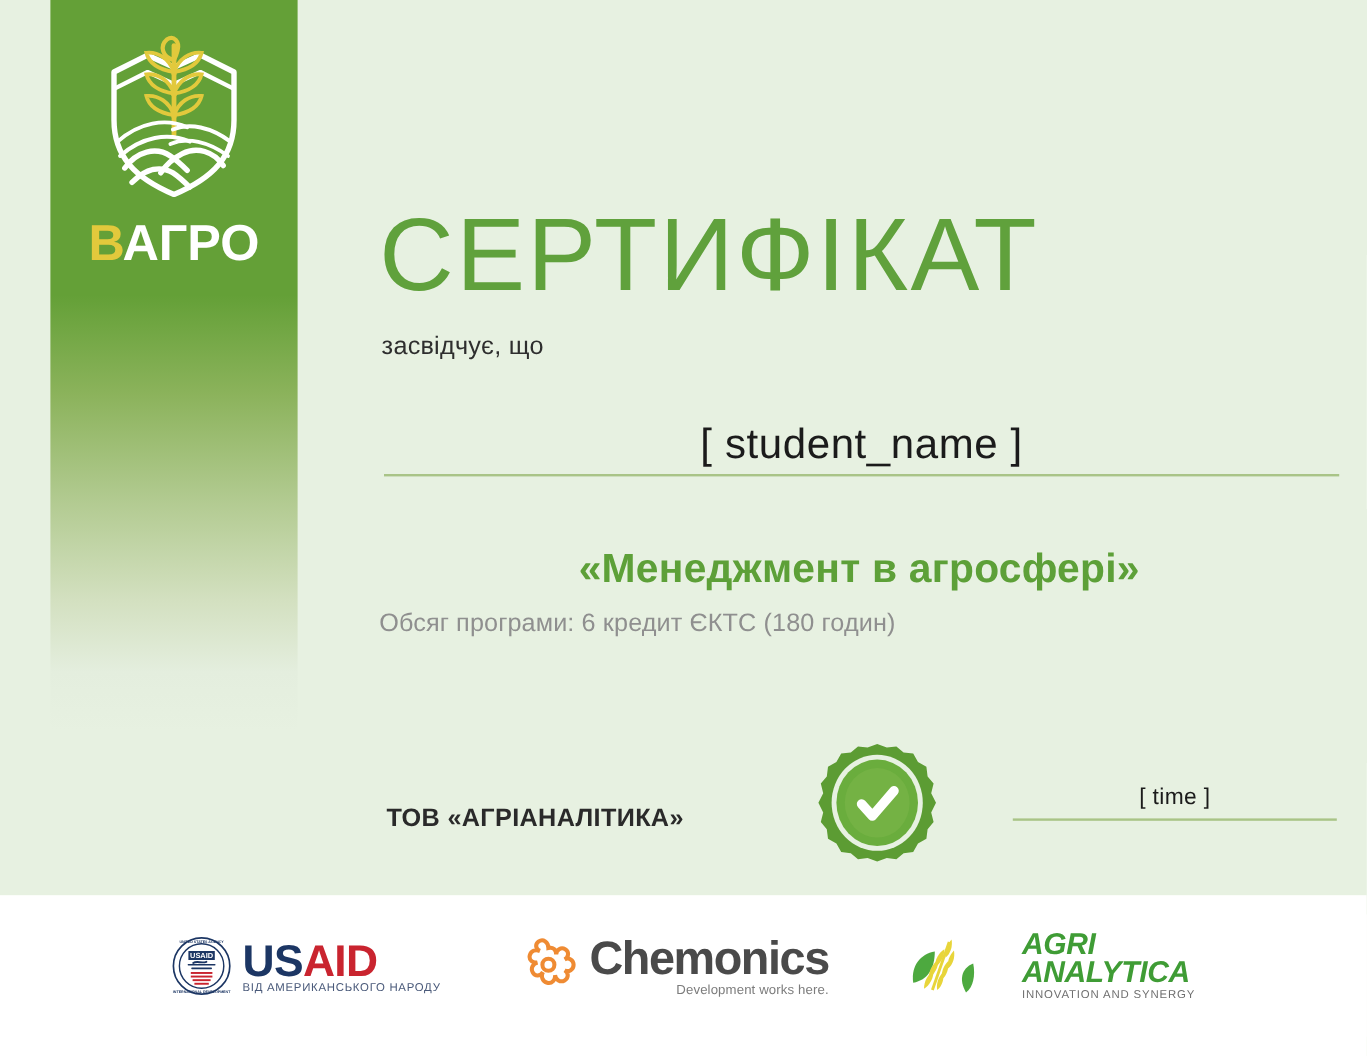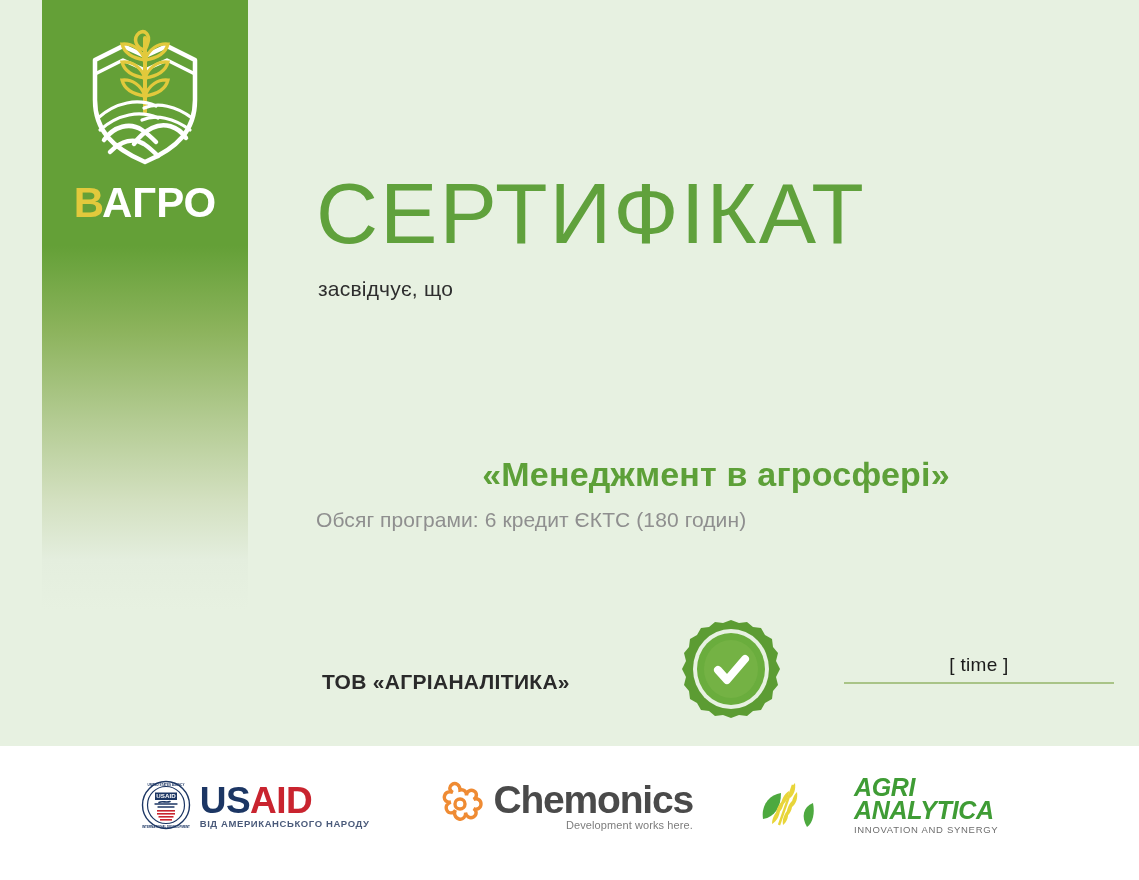--- a/index.html
+++ b/index.html
@@ -229,21 +229,21 @@
     font-size: 37px;
     font-weight: bold;
     letter-spacing: -0.5px;
     line-height: 1;
   }
   .usaid-word .us { color: #1c3664; }
   .usaid-word .aid { color: #c9242f; }
   .usaid-tagline {
     margin-top: 0;
     font-size: 9.5px;
-    font-weight: bold;
+    font-weight: normal;
     color: #4a5a7a;
     letter-spacing: 0.6px;
     white-space: nowrap;
   }
 
   
   .chem { gap: 10px; }
   .chem-text { line-height: 1; }
   .chem-word {
     font-size: 39px;
@@ -324,20 +324,24 @@
         <span class="wm-v">В</span><span class="wm-rest">АГРО</span>
       </div>
     </div>
 
     <div class="content">
 
       <div class="cert-title">СЕРТИФІКАТ</div>
 
       <div class="line-attests">засвідчує, що</div>
 
+      <div class="name-block">
+        <div class="name-value">[ student_name ]</div>
+        <div class="name-rule"></div>
+      </div>
 
 
       <div class="program-name">«Менеджмент в агросфері»</div>
 
       <div class="program-volume">Обсяг програми: 6 кредит ЄКТС (180 годин)</div>
 
       <div class="sign-row">
         <div class="issuer">ТОВ «АГРІАНАЛІТИКА»</div>
 
         <svg class="seal" viewBox="0 0 106 112">

